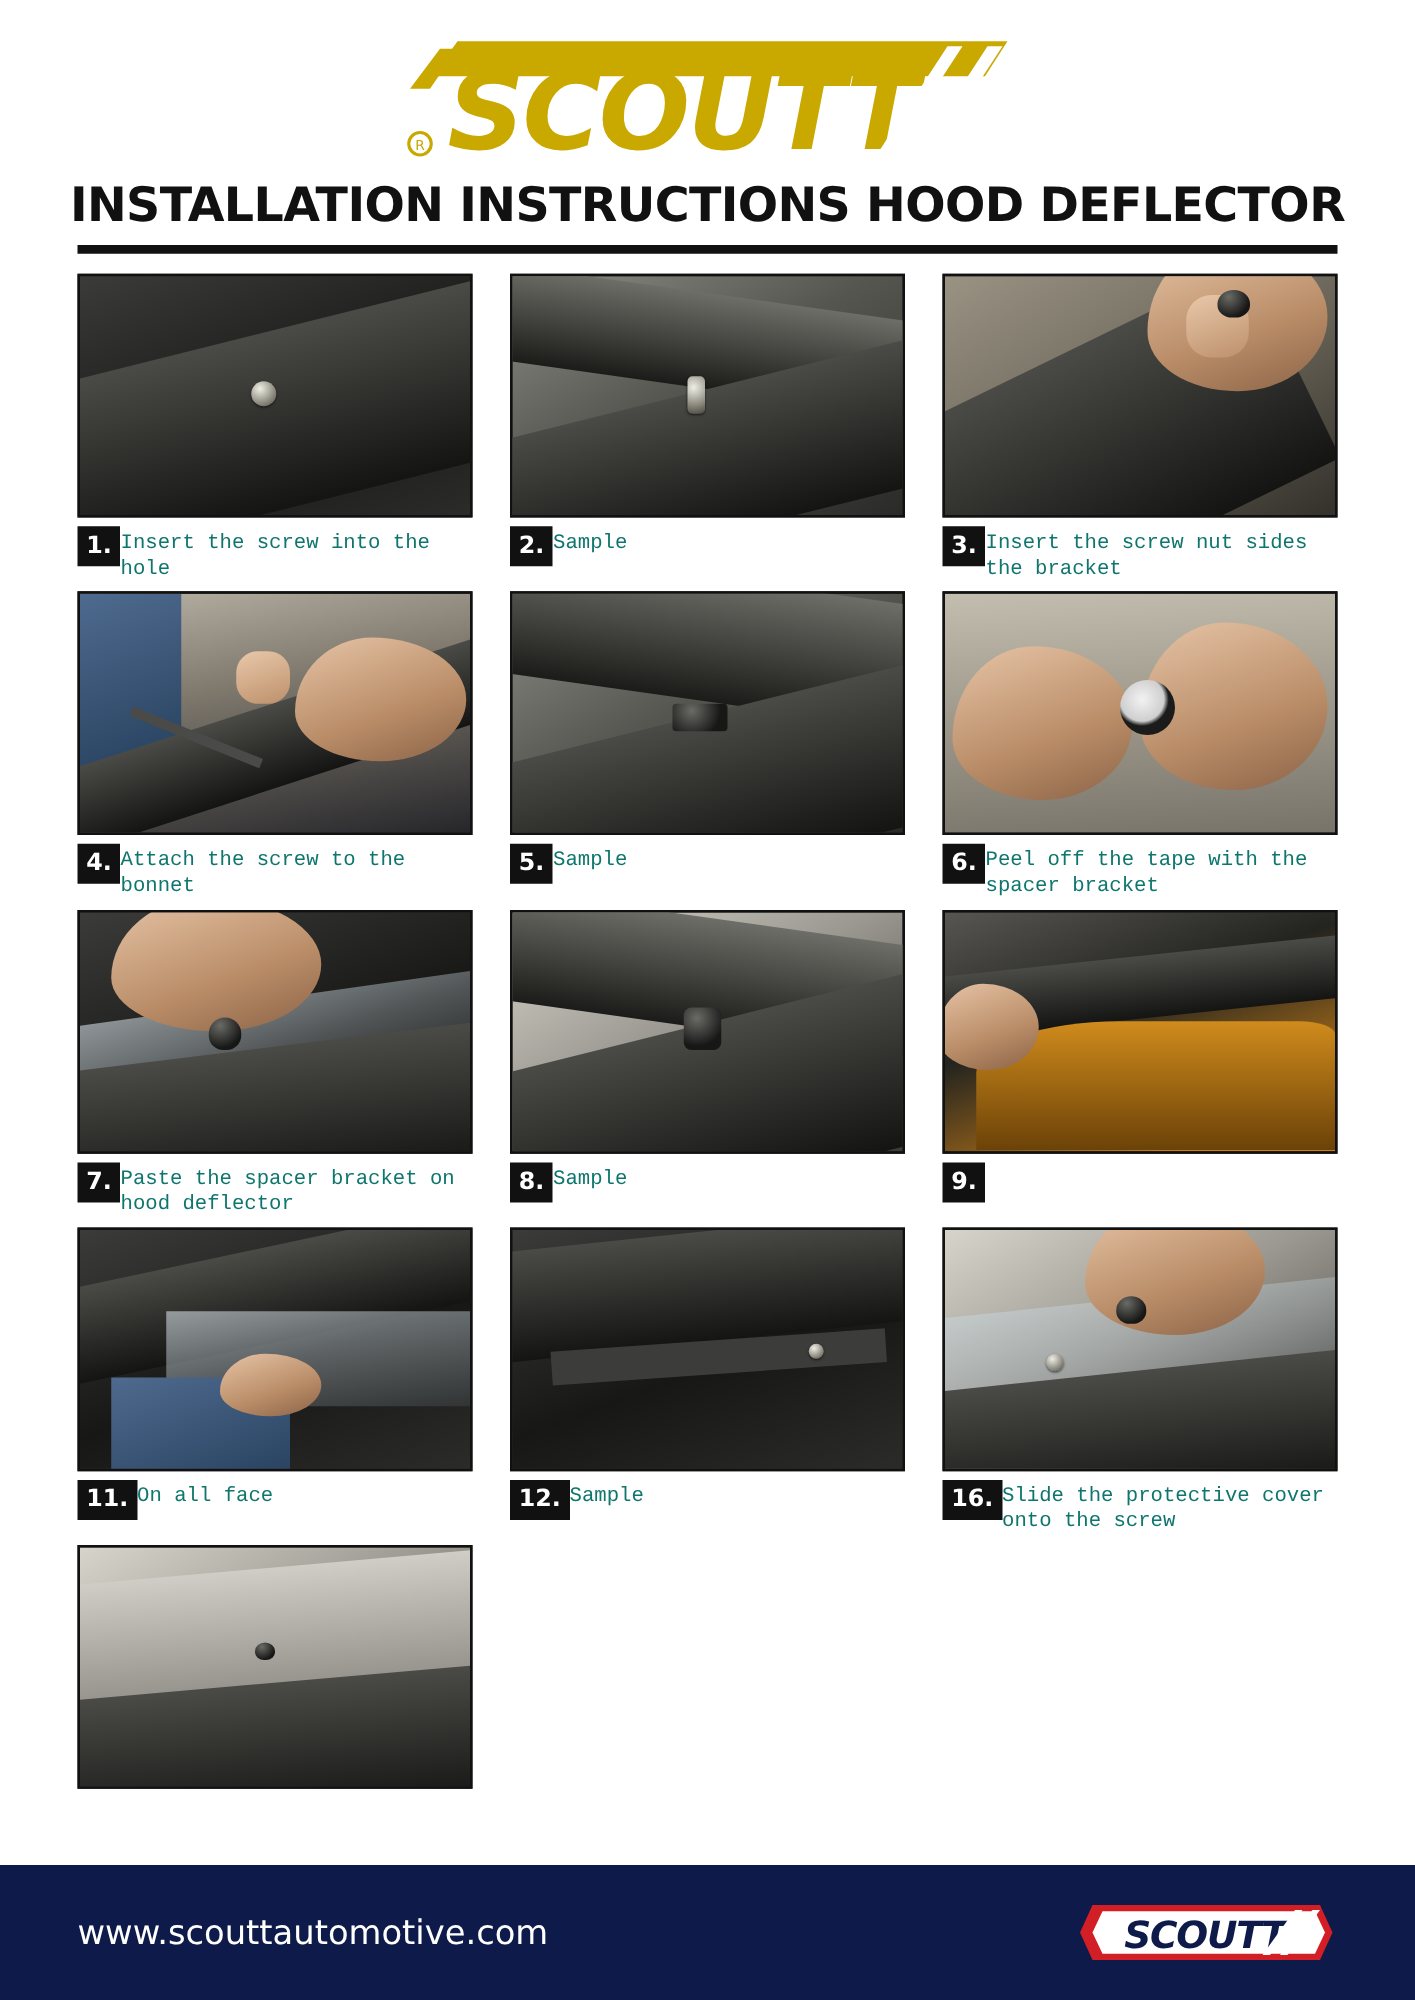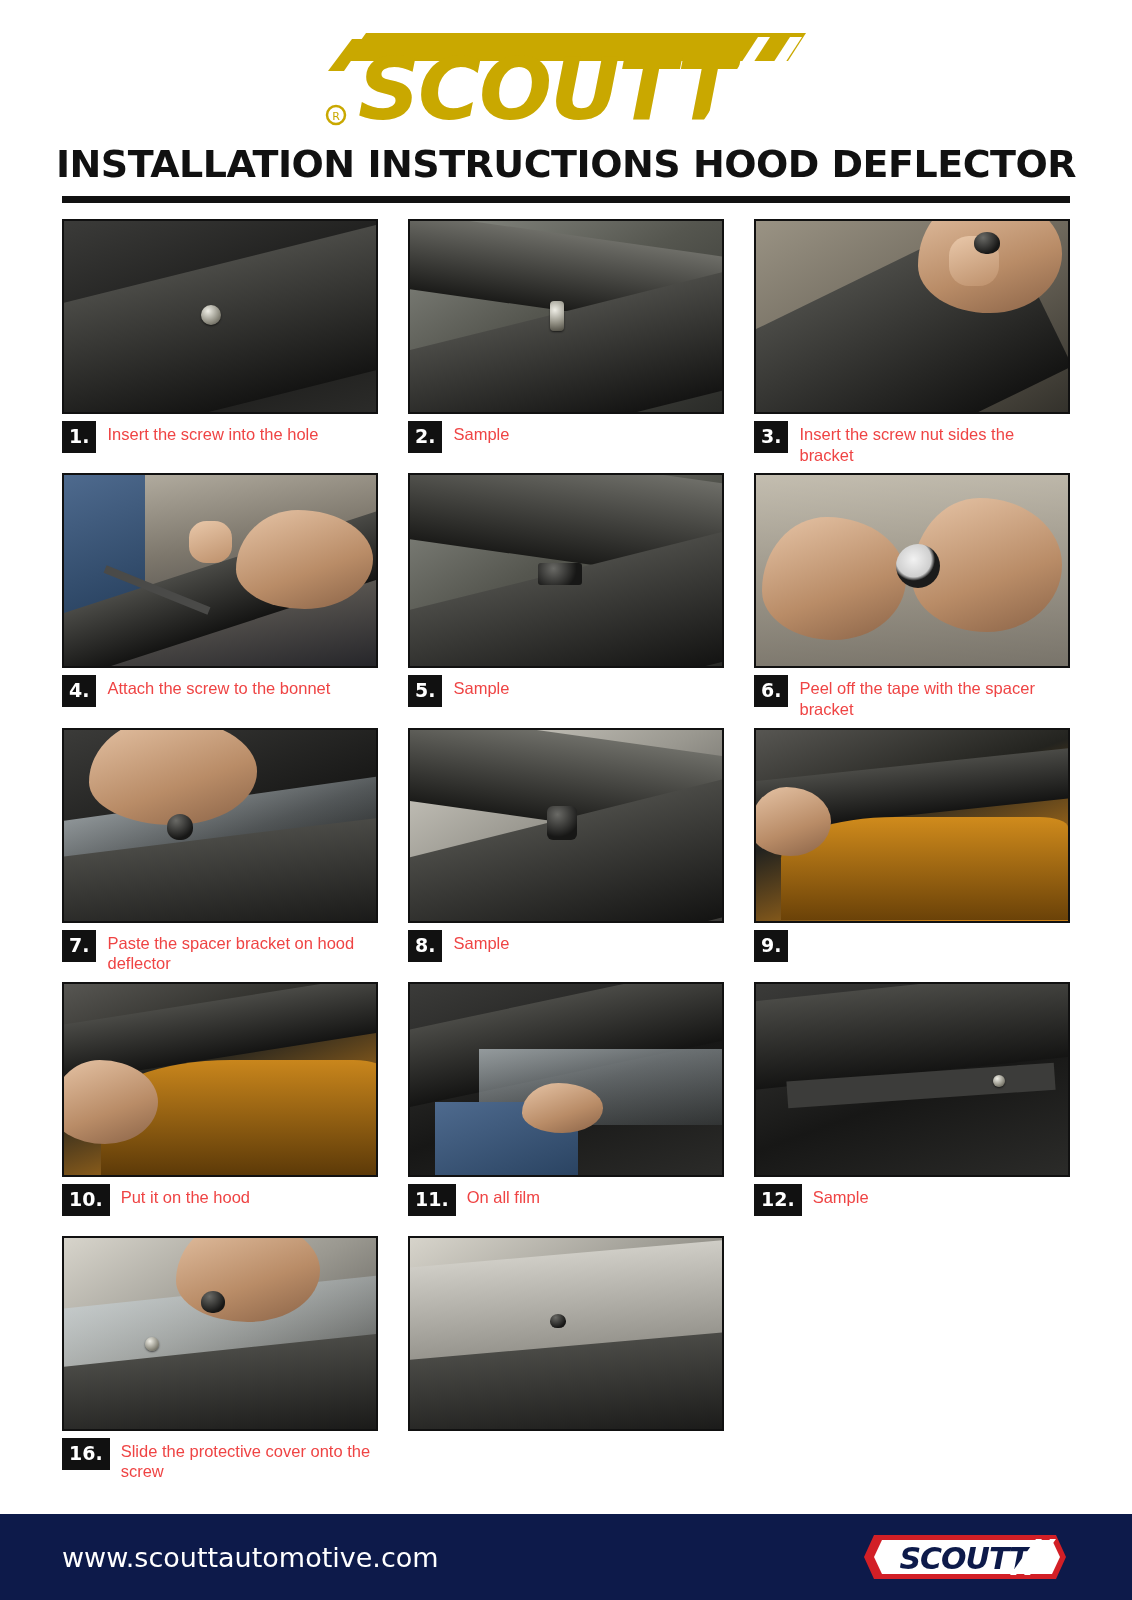--- a/index.html
+++ b/index.html
@@ -76,33 +76,32 @@
     color:#fff;
     font-weight:bold;
     font-size:19px;
     line-height:1;
     padding:6px 7px 7px 7px;
     min-width:34px;
     text-align:center;
     font-family:"DejaVu Sans", sans-serif;
   }
   .captext {
-    margin-left:11px;
     font-size:16.5px;
     line-height:1.25;
-    color:#ef4444;
+    color:#0f766e;
     padding-top:3px;
-    font-family:Liberation Sans, sans-serif;
+    font-family:Liberation Mono, monospace;
   }
 
   
   .footer {
     position:absolute;
     left:0; right:0; bottom:0;
-    height:86px;
+    height:108px;
     background:#0d1a4a;
     display:flex;
     align-items:center;
     justify-content:space-between;
     padding:0 62px;
   }
   .footer-url {
     color:#ffffff;
     font-size:27px;
     font-family:"DejaVu Sans", sans-serif;
@@ -321,46 +320,33 @@
         <div class="band" style="left:-10%;top:18%;width:125%;height:26%;transform:rotate(-6deg);"></div>
         <div style="position:absolute;left:8%;top:46%;width:92%;height:54%;background:linear-gradient(180deg,#d08b1c,#6b4208);border-radius:40% 10% 0 0;"></div>
         <div class="hand" style="left:-2%;top:30%;width:26%;height:36%;"></div>
       </div>
     </div>
     <div class="caption">
       <span class="stepnum">9.</span>
     </div>
   </div>
 
-  <div class="cell">
-    <div class="photo">
-      <div class="ph-inner p-bg-amber">
-        <div class="band" style="left:-10%;top:8%;width:125%;height:30%;transform:rotate(-9deg);"></div>
-        <div style="position:absolute;left:12%;top:40%;width:92%;height:60%;background:linear-gradient(180deg,#c9861c,#5d3a08);border-radius:45% 12% 0 0;"></div>
-        <div class="hand" style="left:-4%;top:40%;width:34%;height:44%;"></div>
-      </div>
-    </div>
-    <div class="caption">
-      <span class="stepnum">10.</span>
-      <span class="captext">Put it on the hood</span>
-    </div>
-  </div>
 
   <div class="cell">
     <div class="photo">
       <div class="ph-inner p-bg-dark">
         <div class="band" style="left:-12%;top:6%;width:130%;height:40%;transform:rotate(-12deg);"></div>
         <div class="glass" style="left:22%;top:34%;width:78%;height:40%;"></div>
         <div class="jeans" style="left:8%;top:62%;width:46%;height:44%;"></div>
         <div class="hand" style="left:36%;top:52%;width:26%;height:26%;"></div>
       </div>
     </div>
     <div class="caption">
       <span class="stepnum">11.</span>
-      <span class="captext">On all film</span>
+      <span class="captext">On all face</span>
     </div>
   </div>
 
   <div class="cell">
     <div class="photo">
       <div class="ph-inner p-bg-dark">
         <div class="band" style="left:-12%;top:0%;width:130%;height:46%;transform:rotate(-6deg);"></div>
         <div style="position:absolute;left:10%;top:46%;width:86%;height:14%;background:#3c3c3a;transform:rotate(-4deg);"></div>
         <div class="screw" style="left:76%;top:48%;width:12px;height:12px;"></div>
       </div>

